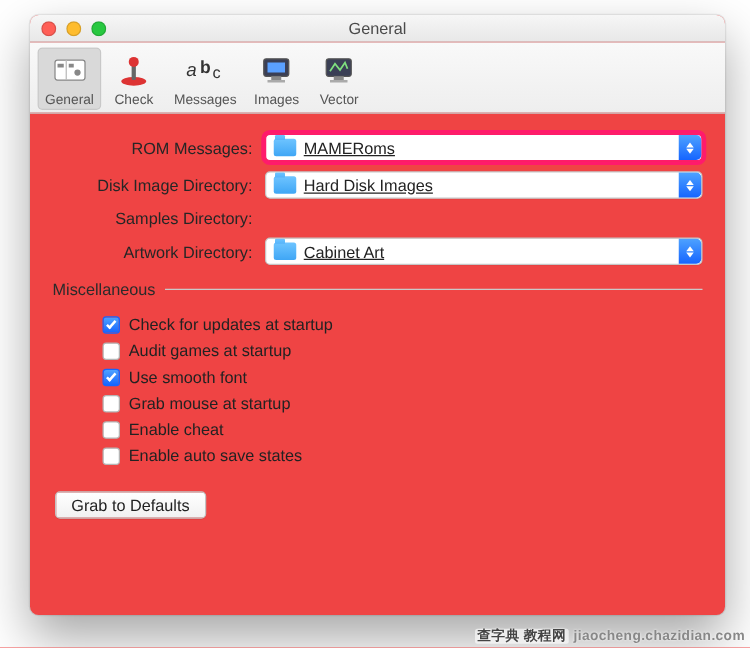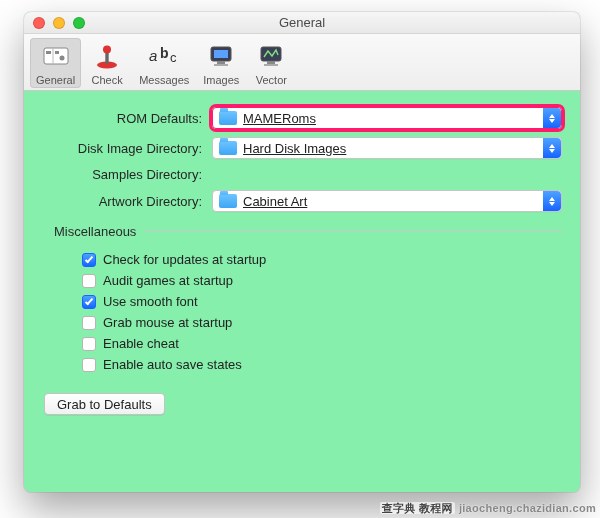--- a/index.html
+++ b/index.html
@@ -10,21 +10,21 @@
     width: 600px;
     height: 518px;
     position: relative;
     overflow: hidden;
   }
   .stage {
     position: absolute;
     top: 12px; left: 24px;
     width: 556px;
     height: 480px;
-    background: #86efac;
+    background: #ef4444;
     border-radius: 7px;
     box-shadow: 0 18px 40px rgba(0,0,0,0.35), 0 0 0 1px rgba(0,0,0,0.08);
     overflow: hidden;
   }
   
   .titlebar {
     height: 22px;
     background: linear-gradient(#f6f6f6, #e8e8e8);
     border-bottom: 1px solid #d6d6d6;
     display: flex;
@@ -142,21 +142,21 @@
     width: 0; height: 0;
     border-left: 3px solid transparent;
     border-right: 3px solid transparent;
   }
   .picker .arrows::before { border-bottom: 4px solid #fff; }
   .picker .arrows::after  { border-top: 4px solid #fff; }
 
   .divider {
     display: flex;
     align-items: center;
-    margin: 12px 0 10px 12px;
+    margin: 12px 0 10px 0;
     justify-content: space-between;
   }
   .divider .txt { color: #2b2b2b; font-size: 13px; padding-right: 8px; }
   .divider .line { flex:1; height:1px; background:#c9c9c9; }
 
   .check-row {
     display: flex;
     align-items: center;
     padding: 3px 0 3px 40px;
     gap: 7px;
@@ -274,21 +274,21 @@
           <rect x="7" y="20" width="14" height="2" fill="#aaa"></rect>
         </svg>
       </div>
       <div class="lbl">Vector</div>
     </div>
   </div>
 
   <div class="content">
 
     <div class="row">
-      <div class="label">ROM Defaults:</div>
+      <div class="label">ROM Messages:</div>
       <div class="picker highlight">
         <div class="folder"></div>
         <div class="val">MAMERoms</div>
         <div class="arrows"></div>
       </div>
     </div>
 
     <div class="row">
       <div class="label">Disk Image Directory:</div>
       <div class="picker">

